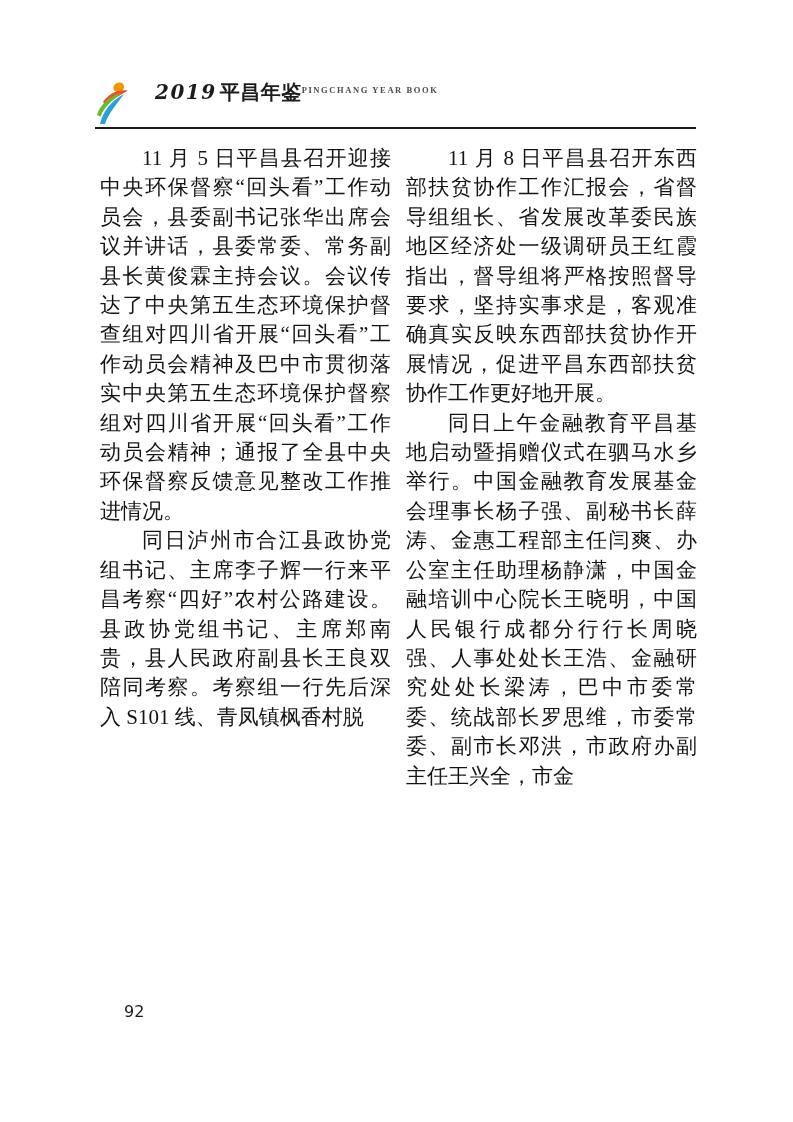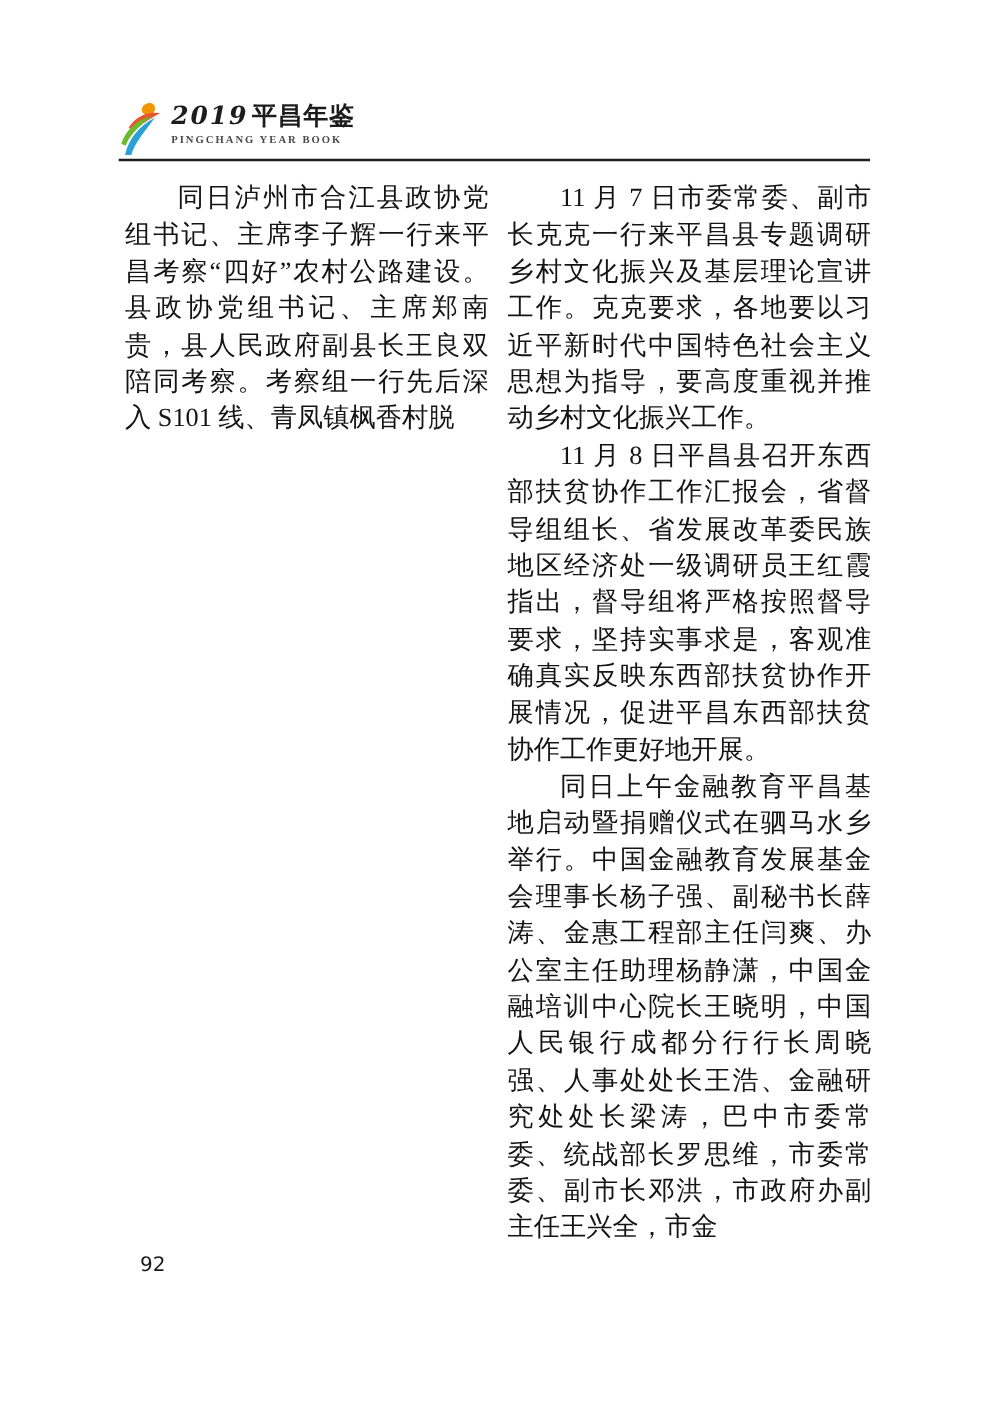--- a/index.html
+++ b/index.html
@@ -24,22 +24,22 @@
     align-items: flex-start;
     gap: 6px;
   }
   .logo-mark {
     width: 36px;
     height: 42px;
     flex: 0 0 auto;
   }
   .logo-text {
     display: flex;
-    flex-direction: column;
     line-height: 1;
+    margin-left: 18px;
   }
   .logo-title-line {
     font-size: 20px;
     font-weight: 700;
     color: #1c1c1c;
     letter-spacing: 0.5px;
     white-space: nowrap;
   }
   .logo-year {
     font-style: italic;
@@ -84,21 +84,21 @@
     margin: 0;
     padding: 0;
     text-indent: 2em;
   }
   .column p.cont {
     text-indent: 0;
   }
   
   .page-number {
     position: absolute;
-    left: 112px;
+    left: 124px;
     top: 1002px;
     font-size: 16px;
     font-family: "DejaVu Sans", sans-serif;
     color: #1a1a1a;
   }
 </style>
 </head>
 <body>
 
 <div class="header">
@@ -113,22 +113,22 @@
       <span class="logo-year">2019</span><span>平昌年鉴</span>
     </div>
     <div class="logo-subtitle">PINGCHANG YEAR BOOK</div>
   </div>
 </div>
 
 <div class="header-rule"></div>
 
 <div class="content">
   <div class="column">
+    <p>11 月 5 日平昌县召开迎接中央环保督察“回头看”工作动员会，县委副书记张华出席会议并讲话，县委常委、常务副县长黄俊霖主持会议。会议传达了中央第五生态环境保护督查组对四川省开展“回头看”工作动员会精神及巴中市贯彻落实中央第五生态环境保护督察组对四川省开展“回头看”工作动员会精神；通报了全县中央环保督察反馈意见整改工作推进情况。</p>
     <p>同日泸州市合江县政协党组书记、主席李子辉一行来平昌考察“四好”农村公路建设。县政协党组书记、主席郑南贵，县人民政府副县长王良双陪同考察。考察组一行先后深入 S101 线、青凤镇枫香村脱</p>
   </div>
   <div class="column">
-    <p>11 月 7 日市委常委、副市长克克一行来平昌县专题调研乡村文化振兴及基层理论宣讲工作。克克要求，各地要以习近平新时代中国特色社会主义思想为指导，要高度重视并推动乡村文化振兴工作。</p>
     <p>11 月 8 日平昌县召开东西部扶贫协作工作汇报会，省督导组组长、省发展改革委民族地区经济处一级调研员王红霞指出，督导组将严格按照督导要求，坚持实事求是，客观准确真实反映东西部扶贫协作开展情况，促进平昌东西部扶贫协作工作更好地开展。</p>
     <p>同日上午金融教育平昌基地启动暨捐赠仪式在驷马水乡举行。中国金融教育发展基金会理事长杨子强、副秘书长薛涛、金惠工程部主任闫爽、办公室主任助理杨静潇，中国金融培训中心院长王晓明，中国人民银行成都分行行长周晓强、人事处处长王浩、金融研究处处长梁涛，巴中市委常委、统战部长罗思维，市委常委、副市长邓洪，市政府办副主任王兴全，市金</p>
   </div>
 </div>
 
 <div class="page-number">92</div>
 
 </body></html>

